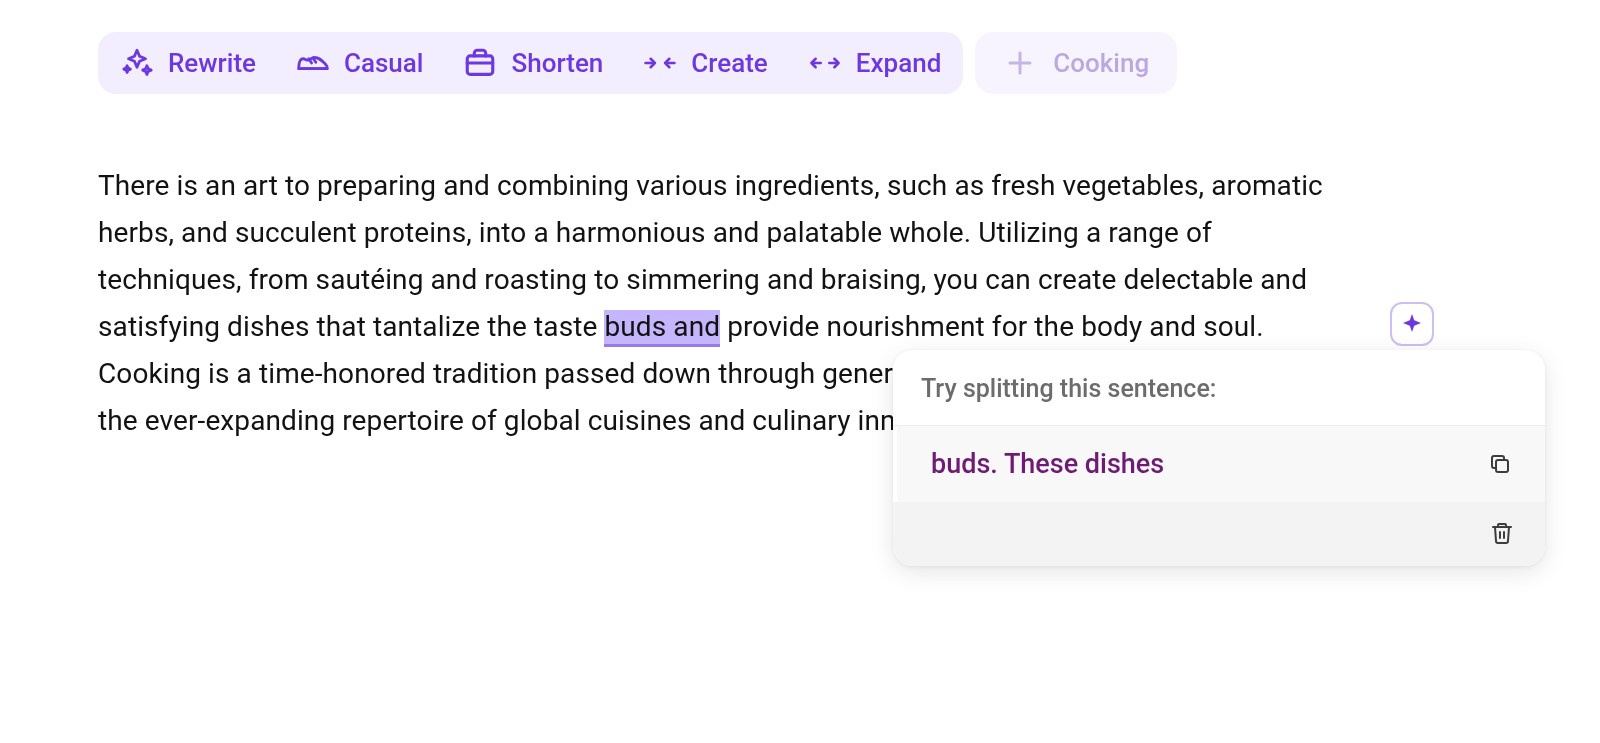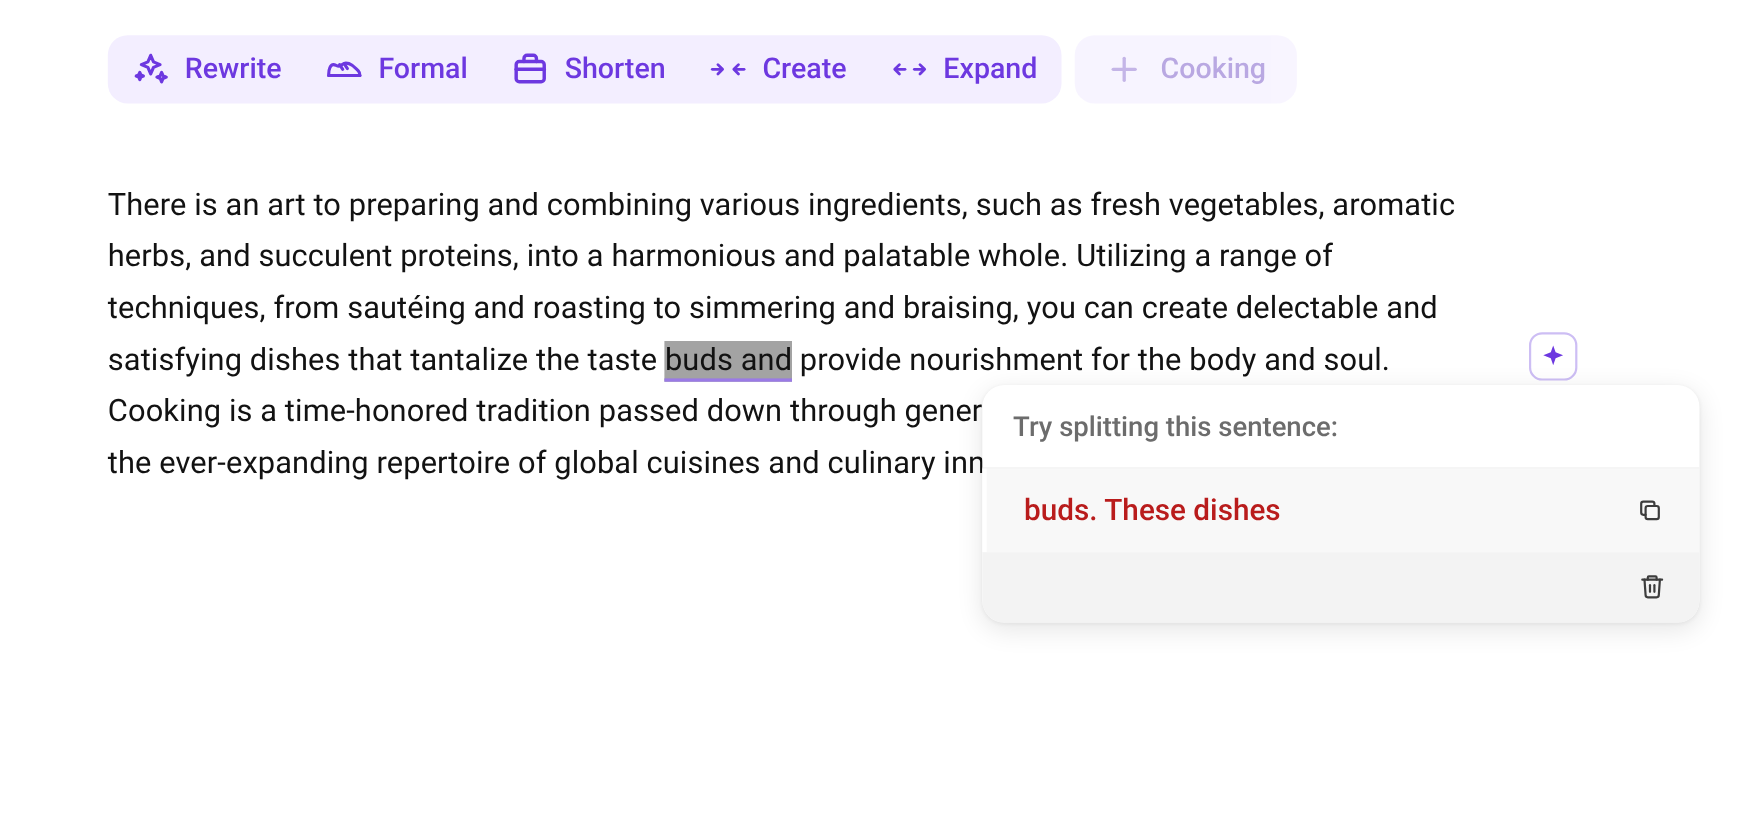--- a/index.html
+++ b/index.html
@@ -67,21 +67,21 @@
     position: absolute;
     top: 162px;
     left: 98px;
     width: 1246px;
     font-size: 28px;
     line-height: 47px;
     color: #121212;
     letter-spacing: 0.1px;
   }
   .highlight {
-    background: #a3a3a3;
+    background: #c4b5fd;
     border-bottom: 3px solid #9a7ae6;
     padding-bottom: 1px;
   }
 
   
   .sparkle-trigger {
     position: absolute;
     top: 302px;
     left: 1390px;
     width: 44px;
@@ -117,21 +117,21 @@
   .popup-suggestion {
     display: flex;
     align-items: center;
     justify-content: space-between;
     padding: 22px 30px 22px 34px;
     background: #f8f8f8;
     border-left: 4px solid #ffffff;
     cursor: pointer;
   }
   .popup-suggestion-text {
-    color: #b91c1c;
+    color: #701a75;
     font-size: 27px;
     font-weight: 500;
   }
   .copy-icon-btn {
     width: 30px;
     height: 30px;
     display: flex;
     align-items: center;
     justify-content: center;
     cursor: pointer;
@@ -174,21 +174,21 @@
 
     <div class="tool-btn">
       <span class="tool-icon">
         <svg width="36" height="30" viewBox="0 0 24 20" fill="none" stroke="currentColor" stroke-width="2" stroke-linecap="round" stroke-linejoin="round">
           <path d="M2 13c0-3 1-6 3-6 1.5 0 2 1 3.5 1S11 6 13 6c3 0 5 2 8 5 1 1 1 3 1 3H2v-1z"></path>
           <path d="M2 14h20"></path>
           <path d="M9 7l2 3"></path>
           <path d="M12 6.5l2 3"></path>
         </svg>
       </span>
-      <span class="tool-label">Formal</span>
+      <span class="tool-label">Casual</span>
     </div>
 
     <div class="tool-btn">
       <span class="tool-icon">
         <svg width="34" height="34" viewBox="0 0 24 24" fill="none" stroke="currentColor" stroke-width="2.2" stroke-linecap="round" stroke-linejoin="round">
           <rect x="3" y="7" width="18" height="13" rx="2"></rect>
           <path d="M8 7V5a2 2 0 0 1 2-2h4a2 2 0 0 1 2 2v2"></path>
           <path d="M3 12h18"></path>
         </svg>
       </span>

